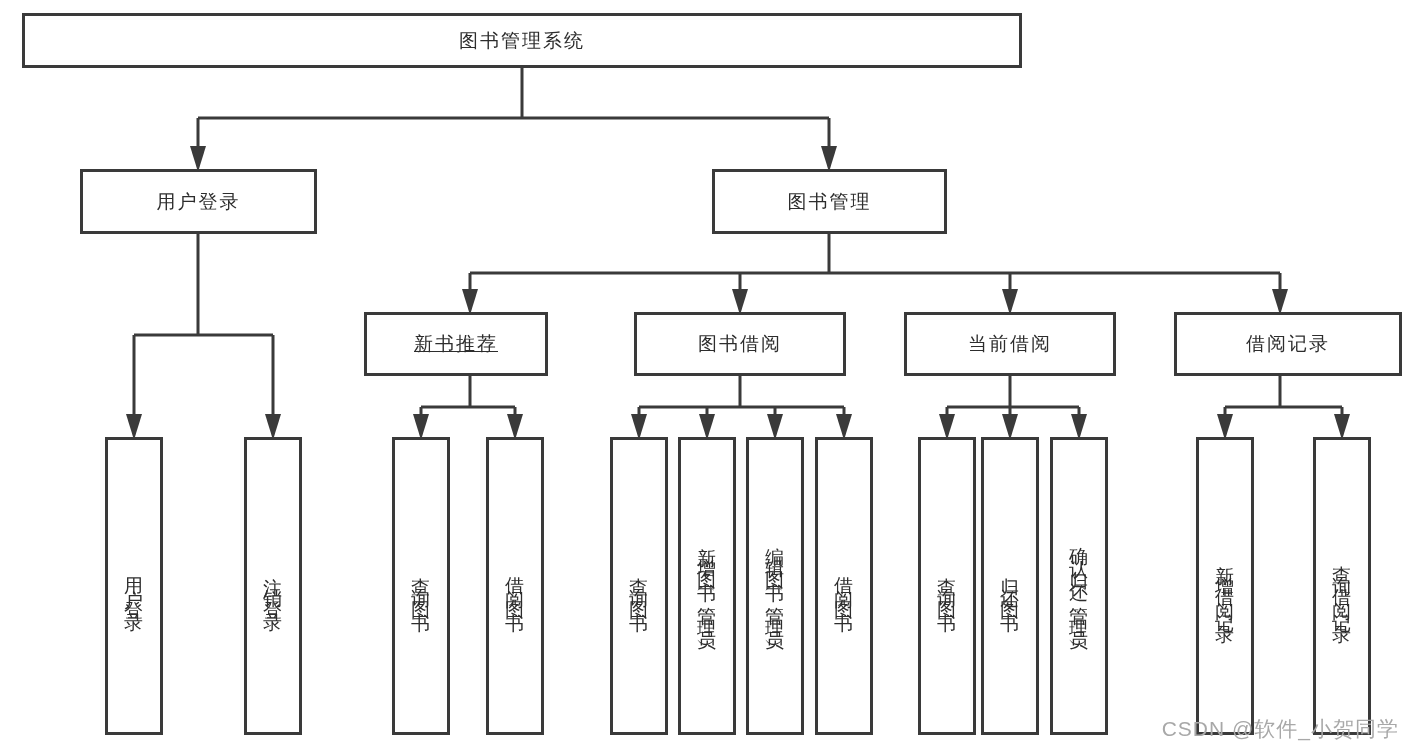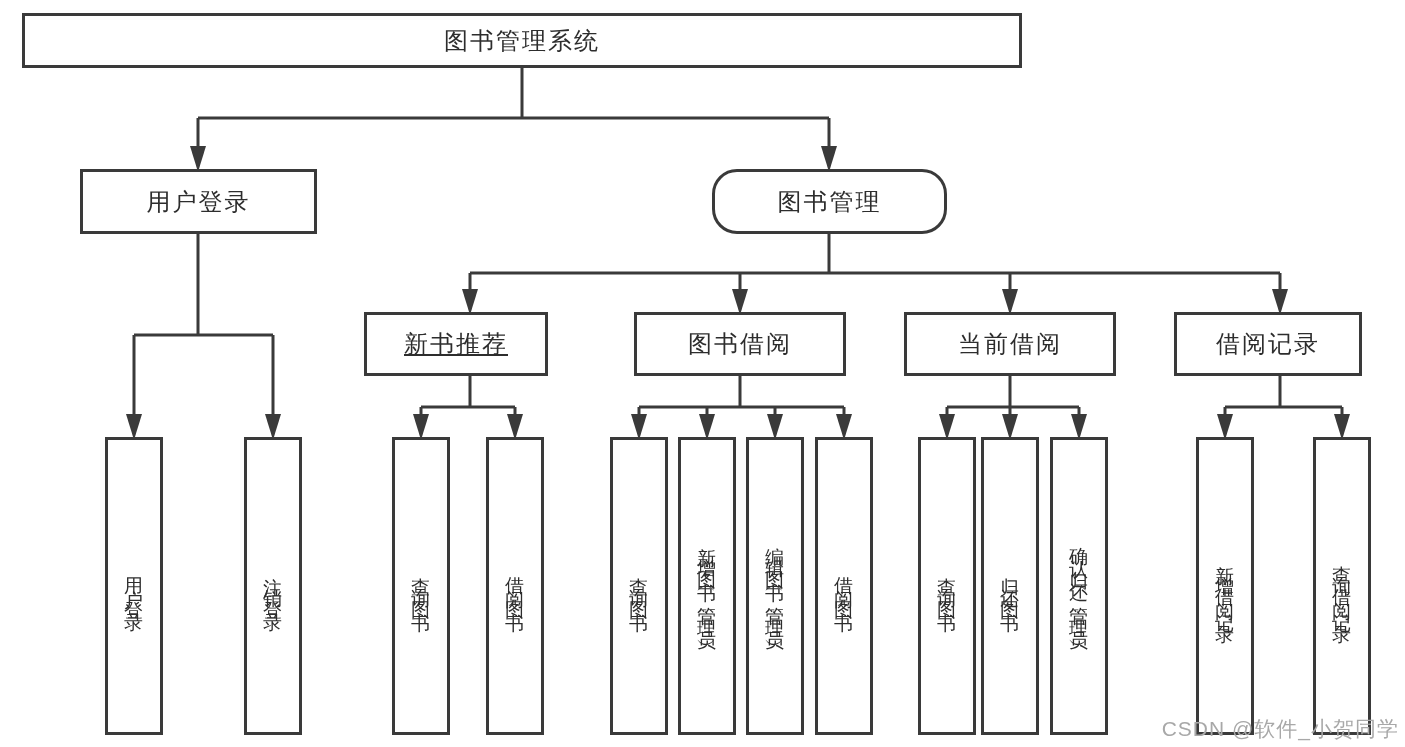--- a/index.html
+++ b/index.html
@@ -6,21 +6,21 @@
   .stage{
     position:relative;width:1405px;height:747px;background:#ffffff;overflow:hidden;
     font-family:"Liberation Sans", sans-serif;color:#2d2d2d;
   }
   .wires{position:absolute;left:0;top:0;width:1405px;height:747px;}
   .box{
     position:absolute;box-sizing:border-box;border:3px solid #3a3a3a;background:#ffffff;
     display:flex;align-items:center;justify-content:center;text-align:center;
     color:#2d2d2d;
   }
-  .h{font-size:24px;letter-spacing:2px;}
+  .h{font-size:19px;letter-spacing:2px;}
   .v{
     writing-mode:vertical-rl;
     font-size:19px;letter-spacing:12px;line-height:1;
   }
   .watermark{
     position:absolute;right:6px;bottom:4px;z-index:5;
     font-size:21px;letter-spacing:1px;color:#a8a8a8;pointer-events:none;
   }
 </style>
 </head>
@@ -57,26 +57,26 @@
       <polygon points="1002,414 1018,414 1010,440"></polygon>
       <polygon points="1071,414 1087,414 1079,440"></polygon>
       <polygon points="1217,414 1233,414 1225,440"></polygon>
       <polygon points="1334,414 1350,414 1342,440"></polygon>
     </g>
   </svg>
 
   <div class="box h" style="left:22px;top:13px;width:1000px;height:55px;">图书管理系统</div>
 
   <div class="box h" style="left:80px;top:169px;width:237px;height:65px;">用户登录</div>
-  <div class="box h" style="left:712px;top:169px;width:235px;height:65px;border-radius:25px;">图书管理</div>
+  <div class="box h" style="left:712px;top:169px;width:235px;height:65px;">图书管理</div>
 
   <div class="box h" style="left:364px;top:312px;width:184px;height:64px;text-decoration:underline;">新书推荐</div>
   <div class="box h" style="left:634px;top:312px;width:212px;height:64px;text-align:center;">图书借阅</div>
   <div class="box h" style="left:904px;top:312px;width:212px;height:64px;">当前借阅</div>
-  <div class="box h" style="left:1174px;top:312px;width:188px;height:64px;">借阅记录</div>
+  <div class="box h" style="left:1174px;top:312px;width:228px;height:64px;">借阅记录</div>
 
   <div class="box v" style="left:105px;top:437px;width:58px;height:298px;">用户登录</div>
   <div class="box v" style="left:244px;top:437px;width:58px;height:298px;">注销登录</div>
 
   <div class="box v" style="left:392px;top:437px;width:58px;height:298px;">查询图书</div>
   <div class="box v" style="left:486px;top:437px;width:58px;height:298px;">借阅图书</div>
 
   <div class="box v" style="left:610px;top:437px;width:58px;height:298px;">查询图书</div>
   <div class="box v" style="left:678px;top:437px;width:58px;height:298px;">新增图书（管理员）</div>
   <div class="box v" style="left:746px;top:437px;width:58px;height:298px;">编辑图书（管理员）</div>

